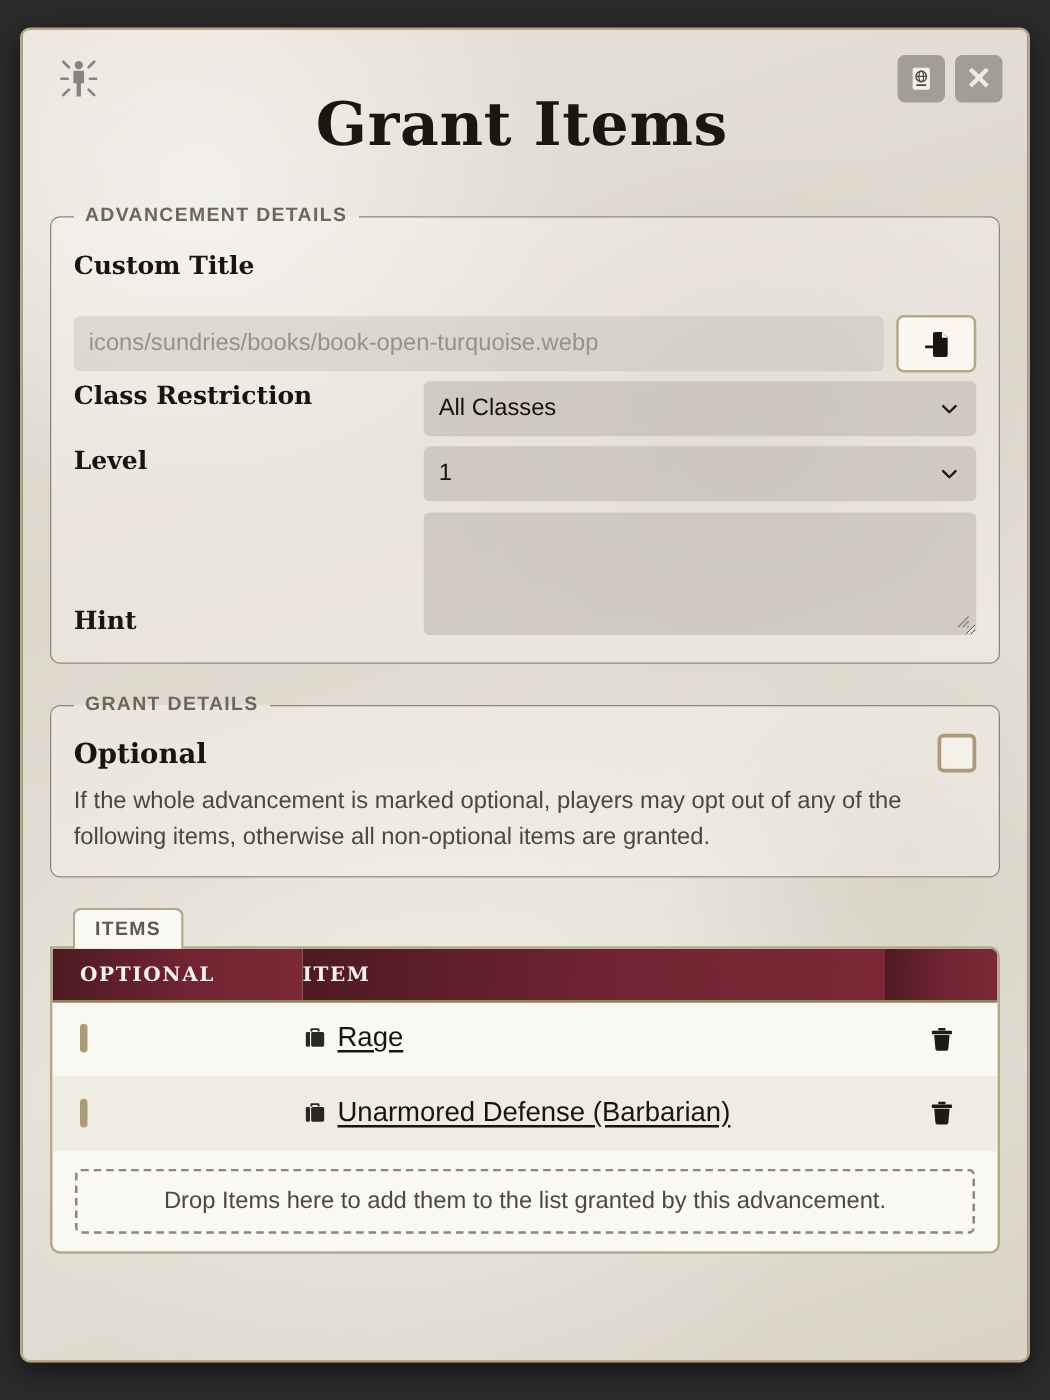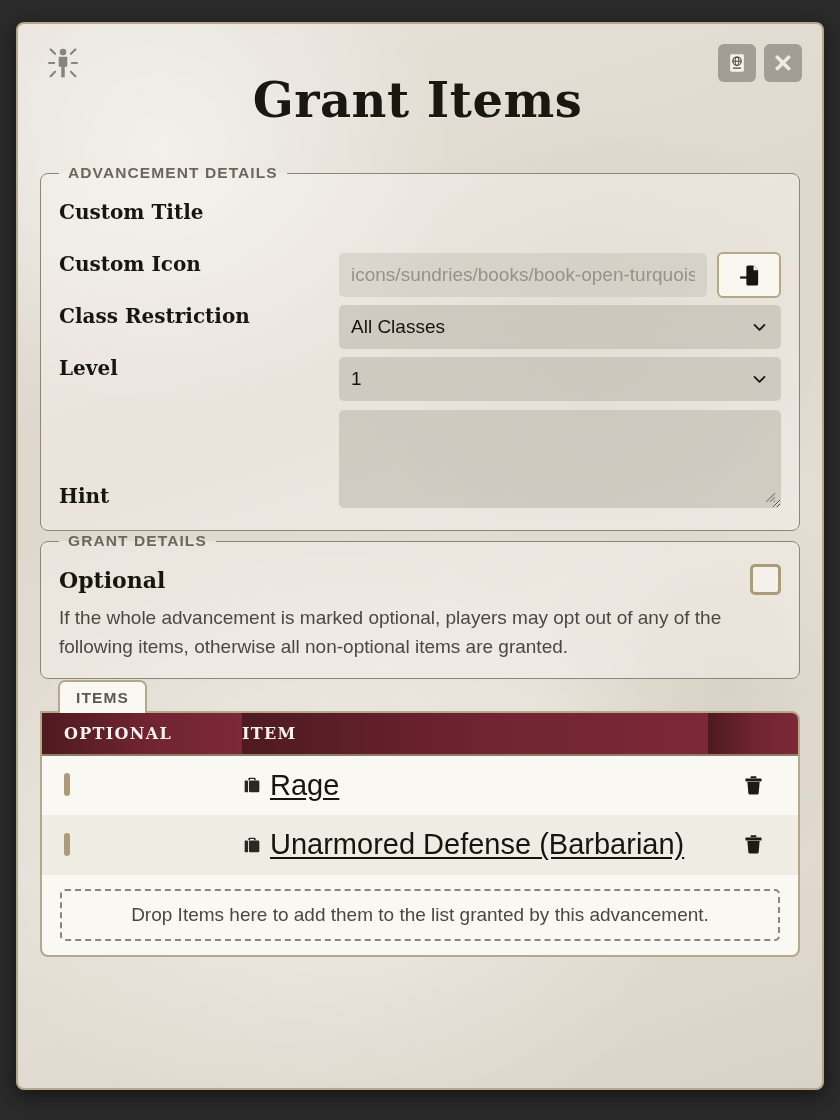--- a/index.html
+++ b/index.html
@@ -88,21 +88,21 @@
 
   
   .window-body {
     padding: 0 22px;
   }
 
   fieldset.section {
     border: 1px solid #8d8577;
     border-radius: 8px;
     padding: 12px 18px 16px 18px;
-    margin-bottom: 1px;
+    margin-bottom: 24px;
     background: rgba(248,245,239,.45);
   }
   fieldset.section > legend {
     padding: 0 9px;
     font-size: 15.5px;
     font-weight: 700;
     letter-spacing: 1.1px;
     color: #6c665c;
   }
 
@@ -265,21 +265,21 @@
   .items-table tbody tr { height: 60px; }
   .items-table tbody tr:nth-child(odd) { background: #faf8f3; }
   .items-table tbody tr:nth-child(even) { background: #efece3; }
   .items-table tbody td { padding: 0; vertical-align: middle; }
   .cell-cb { padding-left: 22px !important; }
 
   .item-link {
     display: inline-flex;
     align-items: center;
     gap: 8px;
-    font-size: 29px;
+    font-size: 22px;
     color: #17150f;
     text-decoration: underline;
     text-underline-offset: 3px;
     cursor: pointer;
   }
   .bag-icon { width: 20px; height: 20px; flex: none; }
   .bag-icon svg { width: 100%; height: 100%; display: block; }
 
   .trash-btn {
     display: flex;
@@ -346,21 +346,20 @@
   <div class="window-body">
 
     <fieldset class="section">
       <legend>ADVANCEMENT DETAILS</legend>
 
       <div class="form-row">
         <label class="form-label">Custom Title</label>
       </div>
 
       <div class="form-row">
-        <label class="form-label">Custom Icon</label>
         <div class="form-field">
           <input class="txt-input muted" type="text" placeholder="icons/sundries/books/book-open-turquoise.webp" style="">
           <button class="icon-btn">
             <span>
               <svg viewBox="0 0 24 24" fill="#17150f">
                 <path d="M10.5 2.4h5.2l4.6 4.6v13.1a1.5 1.5 0 0 1-1.5 1.5h-8.3a1.5 1.5 0 0 1-1.5-1.5V3.9a1.5 1.5 0 0 1 1.5-1.5z"></path>
                 <path d="M15.9 2.6v4.3h4.2z" fill="#faf7f0"></path>
                 <path d="M3 12.9h8.4v2.1H3z"></path>
                 <path d="M10.4 10.2l4 3.75-4 3.75z"></path>
               </svg>

